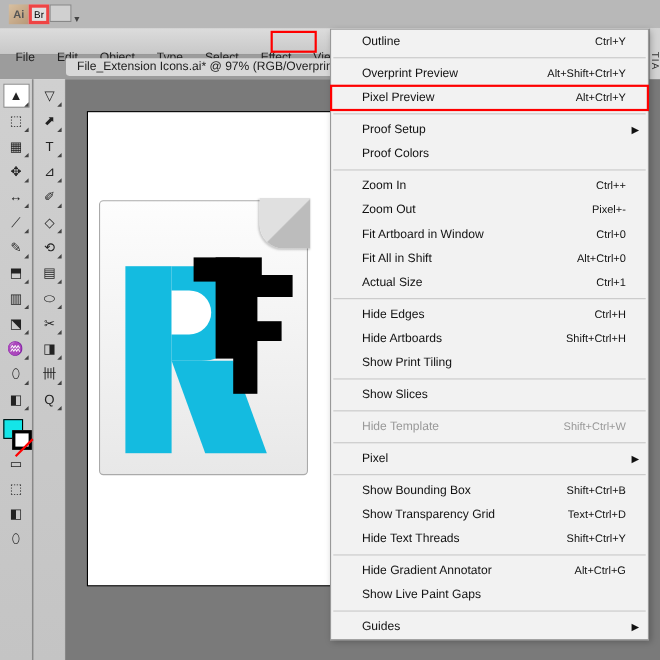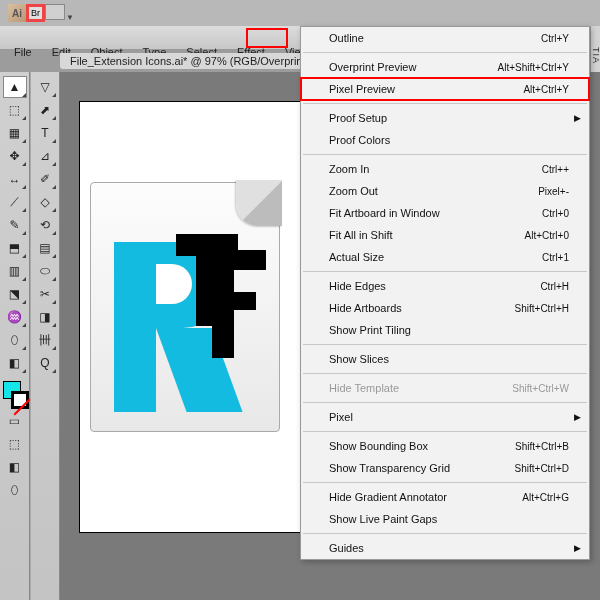--- a/index.html
+++ b/index.html
@@ -221,21 +221,25 @@
       <span>Pixel</span>
       <span class="submenu-arrow">▶</span>
     </div>
     <div class="sep"></div>
     <div class="row">
       <span>Show Bounding Box</span>
       <span class="shortcut">Shift+Ctrl+B</span>
     </div>
     <div class="row">
       <span>Show Transparency Grid</span>
-      <span class="shortcut">Shift+Ctrl+D</span>
+      <span class="shortcut">Text+Ctrl+D</span>
+    </div>
+    <div class="row">
+      <span>Hide Text Threads</span>
+      <span class="shortcut">Shift+Ctrl+Y</span>
     </div>
     <div class="sep"></div>
     <div class="row">
       <span>Hide Gradient Annotator</span>
       <span class="shortcut">Alt+Ctrl+G</span>
     </div>
     <div class="row">
       <span>Show Live Paint Gaps</span>
     </div>
     <div class="sep"></div>

